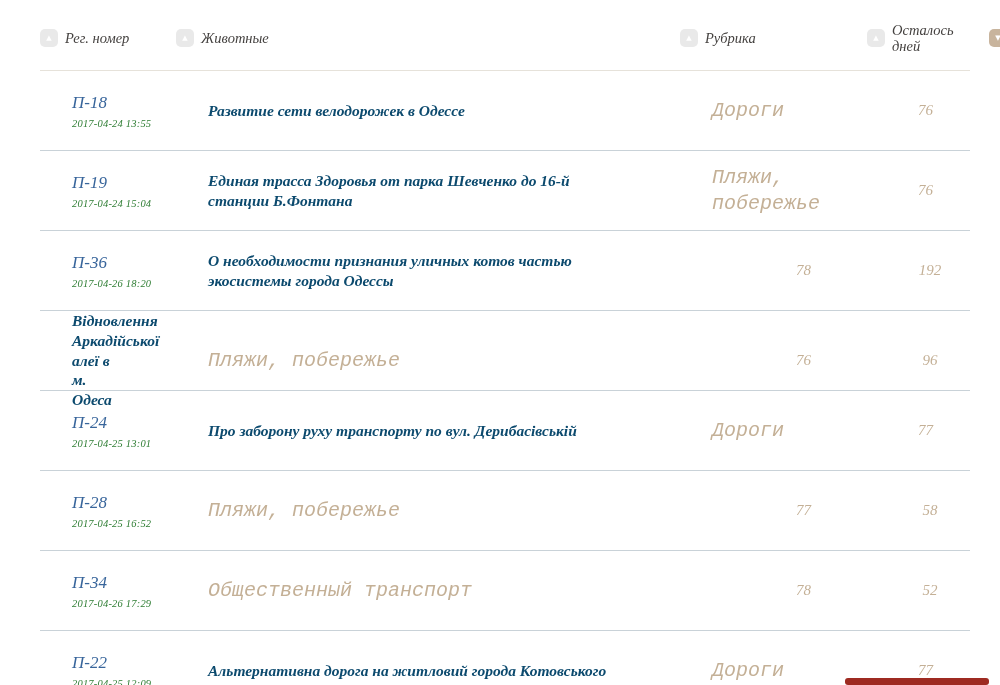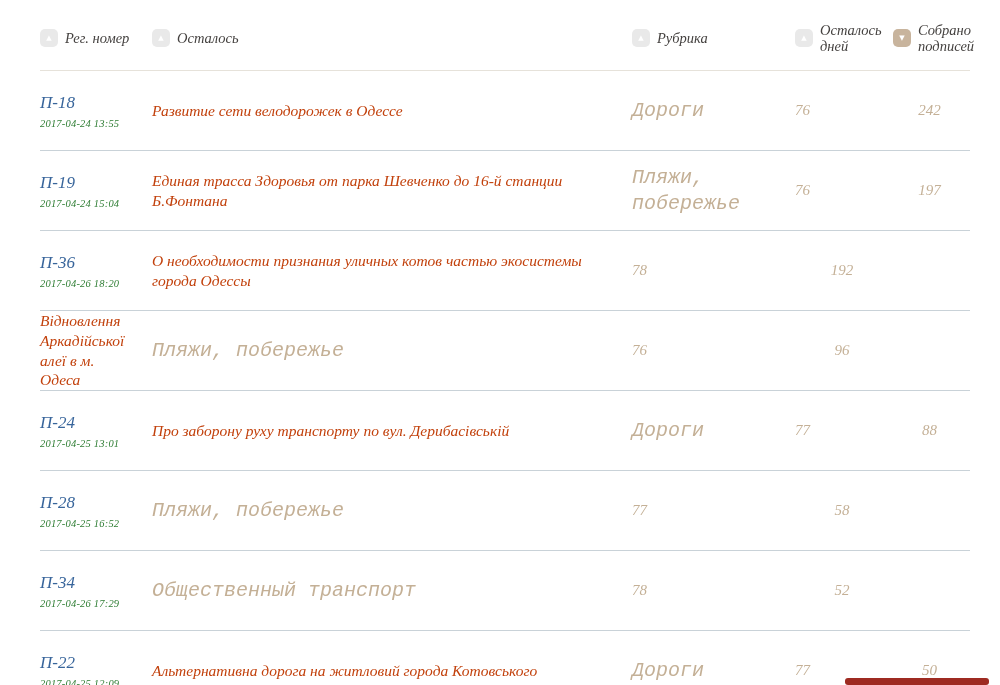--- a/index.html
+++ b/index.html
@@ -1,63 +1,63 @@
 <!DOCTYPE html>
 <html><head>
 <meta charset="utf-8">
 <style>
   html,body{margin:0;padding:0;background:#ffffff;}
   body{font-family:"Liberation Serif","DejaVu Serif",serif;font-style:italic;}
   .viewport{position:relative;width:1000px;height:685px;overflow:hidden;background:#ffffff;}
   .table{position:absolute;left:40px;top:0;width:930px;}
 
   
-  .grid{display:grid;grid-template-columns:112px 480px 163px 98px 77px;}
+  .grid{display:grid;grid-template-columns:112px 480px 163px 98px 77px;gap:24px;}
 
   
   .thead{height:71px;align-items:center;border-bottom:1px solid #e6e2da;padding-top:6px;box-sizing:border-box;}
   .th{display:flex;align-items:center;gap:7px;color:#454240;font-size:14.5px;line-height:1.12;cursor:pointer;}
   .th-label{max-width:80px;}
   .th-label.wide{max-width:160px;}
 
   .sort-icon{flex:0 0 auto;width:18px;height:18px;border-radius:5px;background:#e9e9e9;
     display:flex;align-items:center;justify-content:center;color:#ffffff;font-style:normal;
     font-family:"DejaVu Sans",sans-serif;}
   .sort-icon::after{content:"▲";font-size:7px;line-height:1;}
   .sort-icon.desc::after{content:"▼";}
   .sort-icon.active{background:#c8b49d;}
 
   
   .tr{height:80px;align-items:center;border-bottom:1px solid #c9d2d8;box-sizing:border-box;}
-  .td{box-sizing:border-box;}
+  .td{box-sizing:border-box;margin-left:32px;}
   .td-reg{display:flex;flex-direction:column;gap:5px;}
   a.reg{color:#38659b;font-size:17px;text-decoration:none;}
   .date{color:#2e7d33;font-weight:normal;font-size:10.5px;letter-spacing:.2px;}
   .td-title{padding-right:28px;}
-  .td-title a{color:#c2410c;font-size:15.5px;line-height:1.28;text-decoration:none;}
+  .td-title a{color:#0c4a6e;font-size:15.5px;line-height:1.28;text-decoration:none;font-weight:bold;}
   .td-rubric{color:#c4b096;font-size:20px;line-height:1.3;padding-right:14px;font-family:Liberation Mono, monospace;}
-  .td-days{color:#c4b096;font-size:15px;text-align:left;padding-right:32px;}
+  .td-days{color:#c4b096;font-size:15px;text-align:right;padding-right:32px;}
   .td-signed{color:#c4b096;font-size:15px;text-align:center;padding-right:4px;}
 
   .red-bar{position:absolute;left:845px;top:678px;width:144px;height:7px;background:#9e2a21;border-radius:3px;}
 </style>
 </head>
 <body>
 
 <div class="viewport">
   <div class="table">
 
     <div class="grid thead">
       <div class="th">
         <span class="sort-icon"></span>
         <span class="th-label">Рег. номер</span>
       </div>
       <div class="th">
         <span class="sort-icon"></span>
-        <span class="th-label wide">Осталось</span>
+        <span class="th-label wide">Животные</span>
       </div>
       <div class="th">
         <span class="sort-icon"></span>
         <span class="th-label wide">Рубрика</span>
       </div>
       <div class="th">
         <span class="sort-icon"></span>
         <span class="th-label">Осталось дней</span>
       </div>
       <div class="th">

